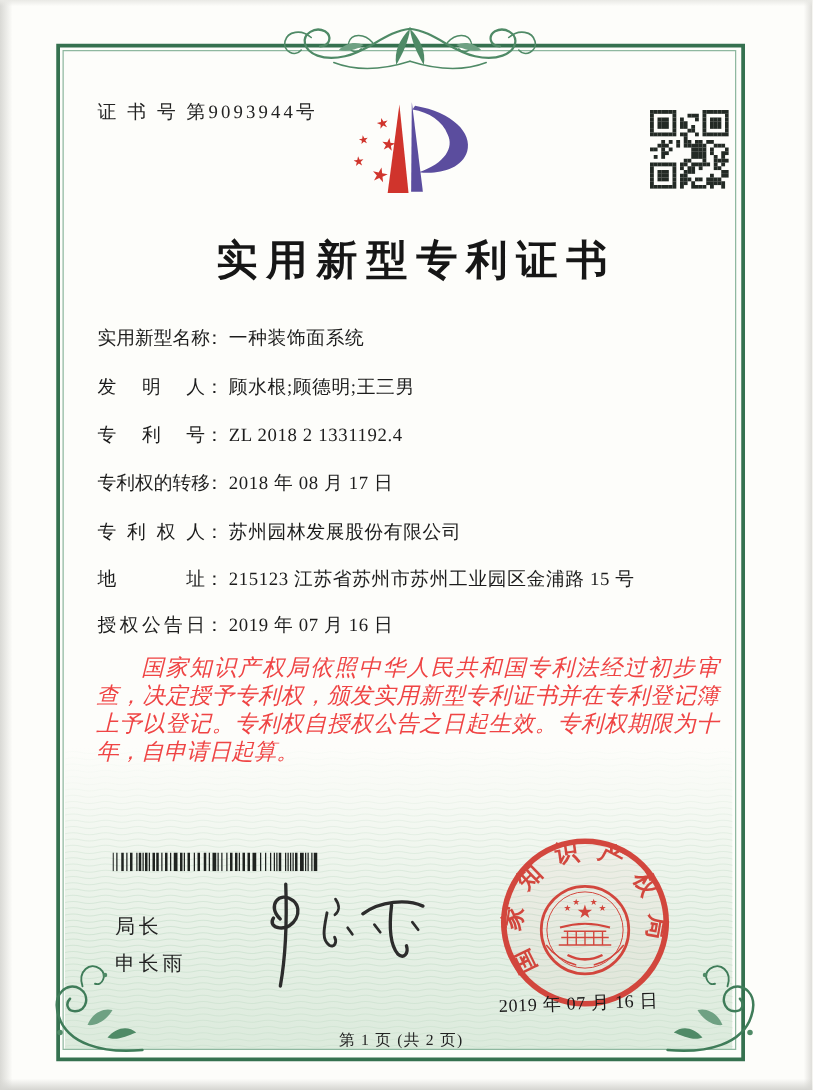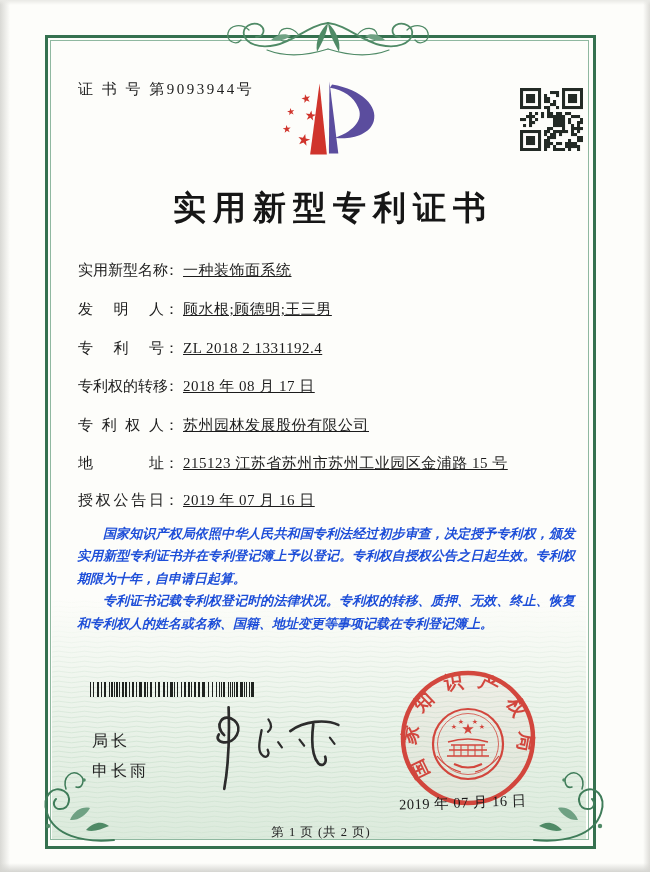--- a/index.html
+++ b/index.html
@@ -25,26 +25,26 @@
 
   .cert-no{position:absolute;left:78px;top:80px;font-size:15px;letter-spacing:2.5px;color:#222;z-index:3;text-align:right;}
   .logo{position:absolute;left:283px;top:80px;width:96px;height:78px;z-index:3;}
   .qr{position:absolute;left:520px;top:88px;width:63px;height:63px;z-index:3;}
 
   .title{position:absolute;left:0;right:8px;top:186px;text-align:center;font-size:33px;font-weight:bold;letter-spacing:7px;color:#161616;z-index:3;padding-left:24px;}
 
   .field-row{position:absolute;left:78px;font-size:15px;white-space:nowrap;z-index:3;}
   .f-label{display:inline-block;width:86px;text-align:justify;text-align-last:justify;vertical-align:top;}
   .f-colon{display:inline-block;margin-right:4px;}
-  .f-value{letter-spacing:.5px;text-decoration:underline;}
+  .f-value{letter-spacing:.5px;}
   .grant-no-pair{position:absolute;left:330px;top:0;}
   .grant-no-pair .f-label{width:80px;}
 
   .paras{position:absolute;left:77px;top:523px;width:498px;z-index:3;
-    font-size:13px;line-height:22.4px;text-align:justify;font-style:italic;color:#1d4ed8;font-weight:bold;}
+    font-size:18px;line-height:22.4px;text-align:justify;font-style:italic;color:#ef4444;}
   .paras p{margin:0;text-indent:2em;}
 
   .barcode{position:absolute;left:90px;top:682px;width:164px;height:15px;z-index:3;}
 
   .signer{position:absolute;left:92px;top:731px;z-index:3;font-size:16px;letter-spacing:3px;color:#242424;}
   .signer div{margin-bottom:9px;}
   .signature{position:absolute;left:196px;top:698px;width:152px;height:96px;z-index:4;transform:rotate(-2deg);}
 
   .seal{position:absolute;left:394px;top:666px;width:148px;height:148px;z-index:4;opacity:.93;}
   .seal-date{position:absolute;left:399px;top:793px;width:150px;font-size:14.5px;letter-spacing:.5px;color:#1a1a1a;z-index:5;transform:rotate(-2deg);white-space:nowrap;}
@@ -413,21 +413,20 @@
 </div>
 <div class="field-row" style="top:454px">
   <span class="f-label">地址</span><span class="f-colon">：</span><span class="f-value">215123 江苏省苏州市苏州工业园区金浦路 15 号</span>
 </div>
 <div class="field-row" style="top:491px;width:497px">
   <span class="f-label">授权公告日</span><span class="f-colon">：</span><span class="f-value">2019 年 07 月 16 日</span>
 </div>
 
 <div class="paras">
   <p>国家知识产权局依照中华人民共和国专利法经过初步审查，决定授予专利权，颁发实用新型专利证书并在专利登记簿上予以登记。专利权自授权公告之日起生效。专利权期限为十年，自申请日起算。</p>
-  <p>专利证书记载专利权登记时的法律状况。专利权的转移、质押、无效、终止、恢复和专利权人的姓名或名称、国籍、地址变更等事项记载在专利登记簿上。</p>
 </div>
 
 <svg class="barcode" id="barcode" xmlns="http://www.w3.org/2000/svg" viewBox="0 0 164 15">
     <rect x="0" y="0" width="1" height="15" fill="#1f2320"></rect>
     <rect x="3" y="0" width="1" height="15" fill="#1f2320"></rect>
     <rect x="7" y="0" width="2" height="15" fill="#1f2320"></rect>
     <rect x="11" y="0" width="1" height="15" fill="#1f2320"></rect>
     <rect x="14" y="0" width="2" height="15" fill="#1f2320"></rect>
     <rect x="19" y="0" width="1" height="15" fill="#1f2320"></rect>
     <rect x="21" y="0" width="2" height="15" fill="#1f2320"></rect>

